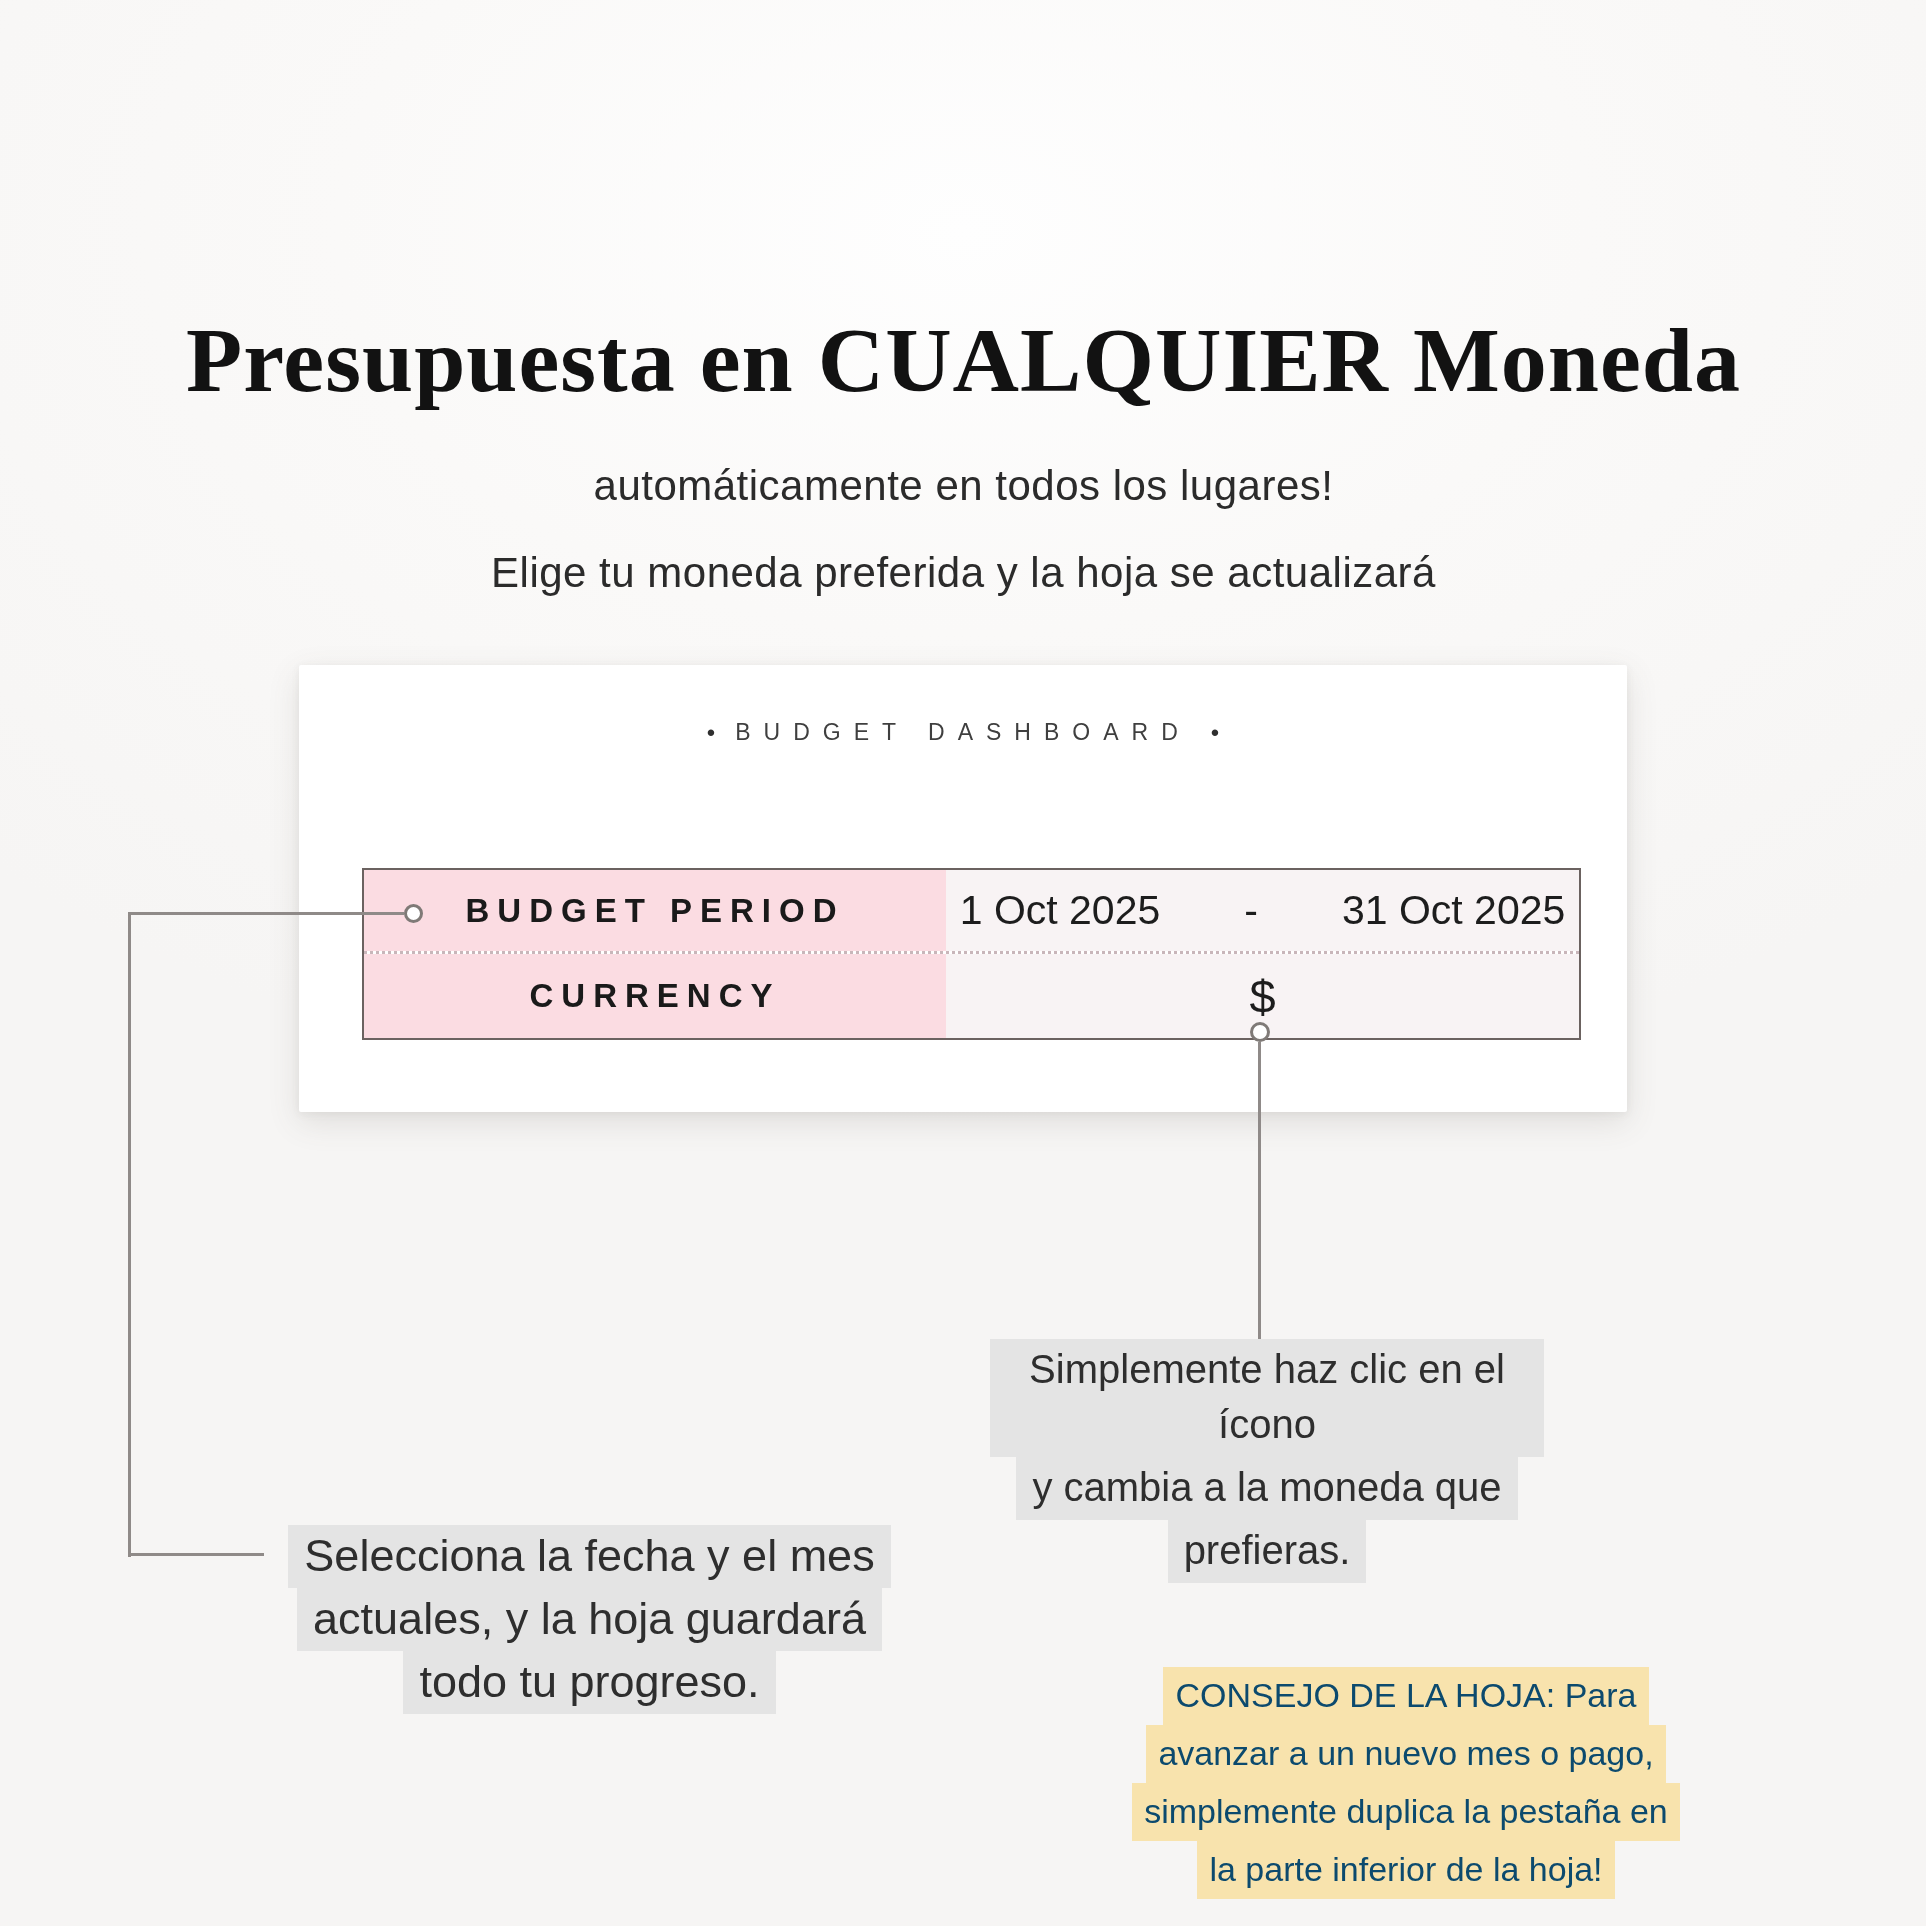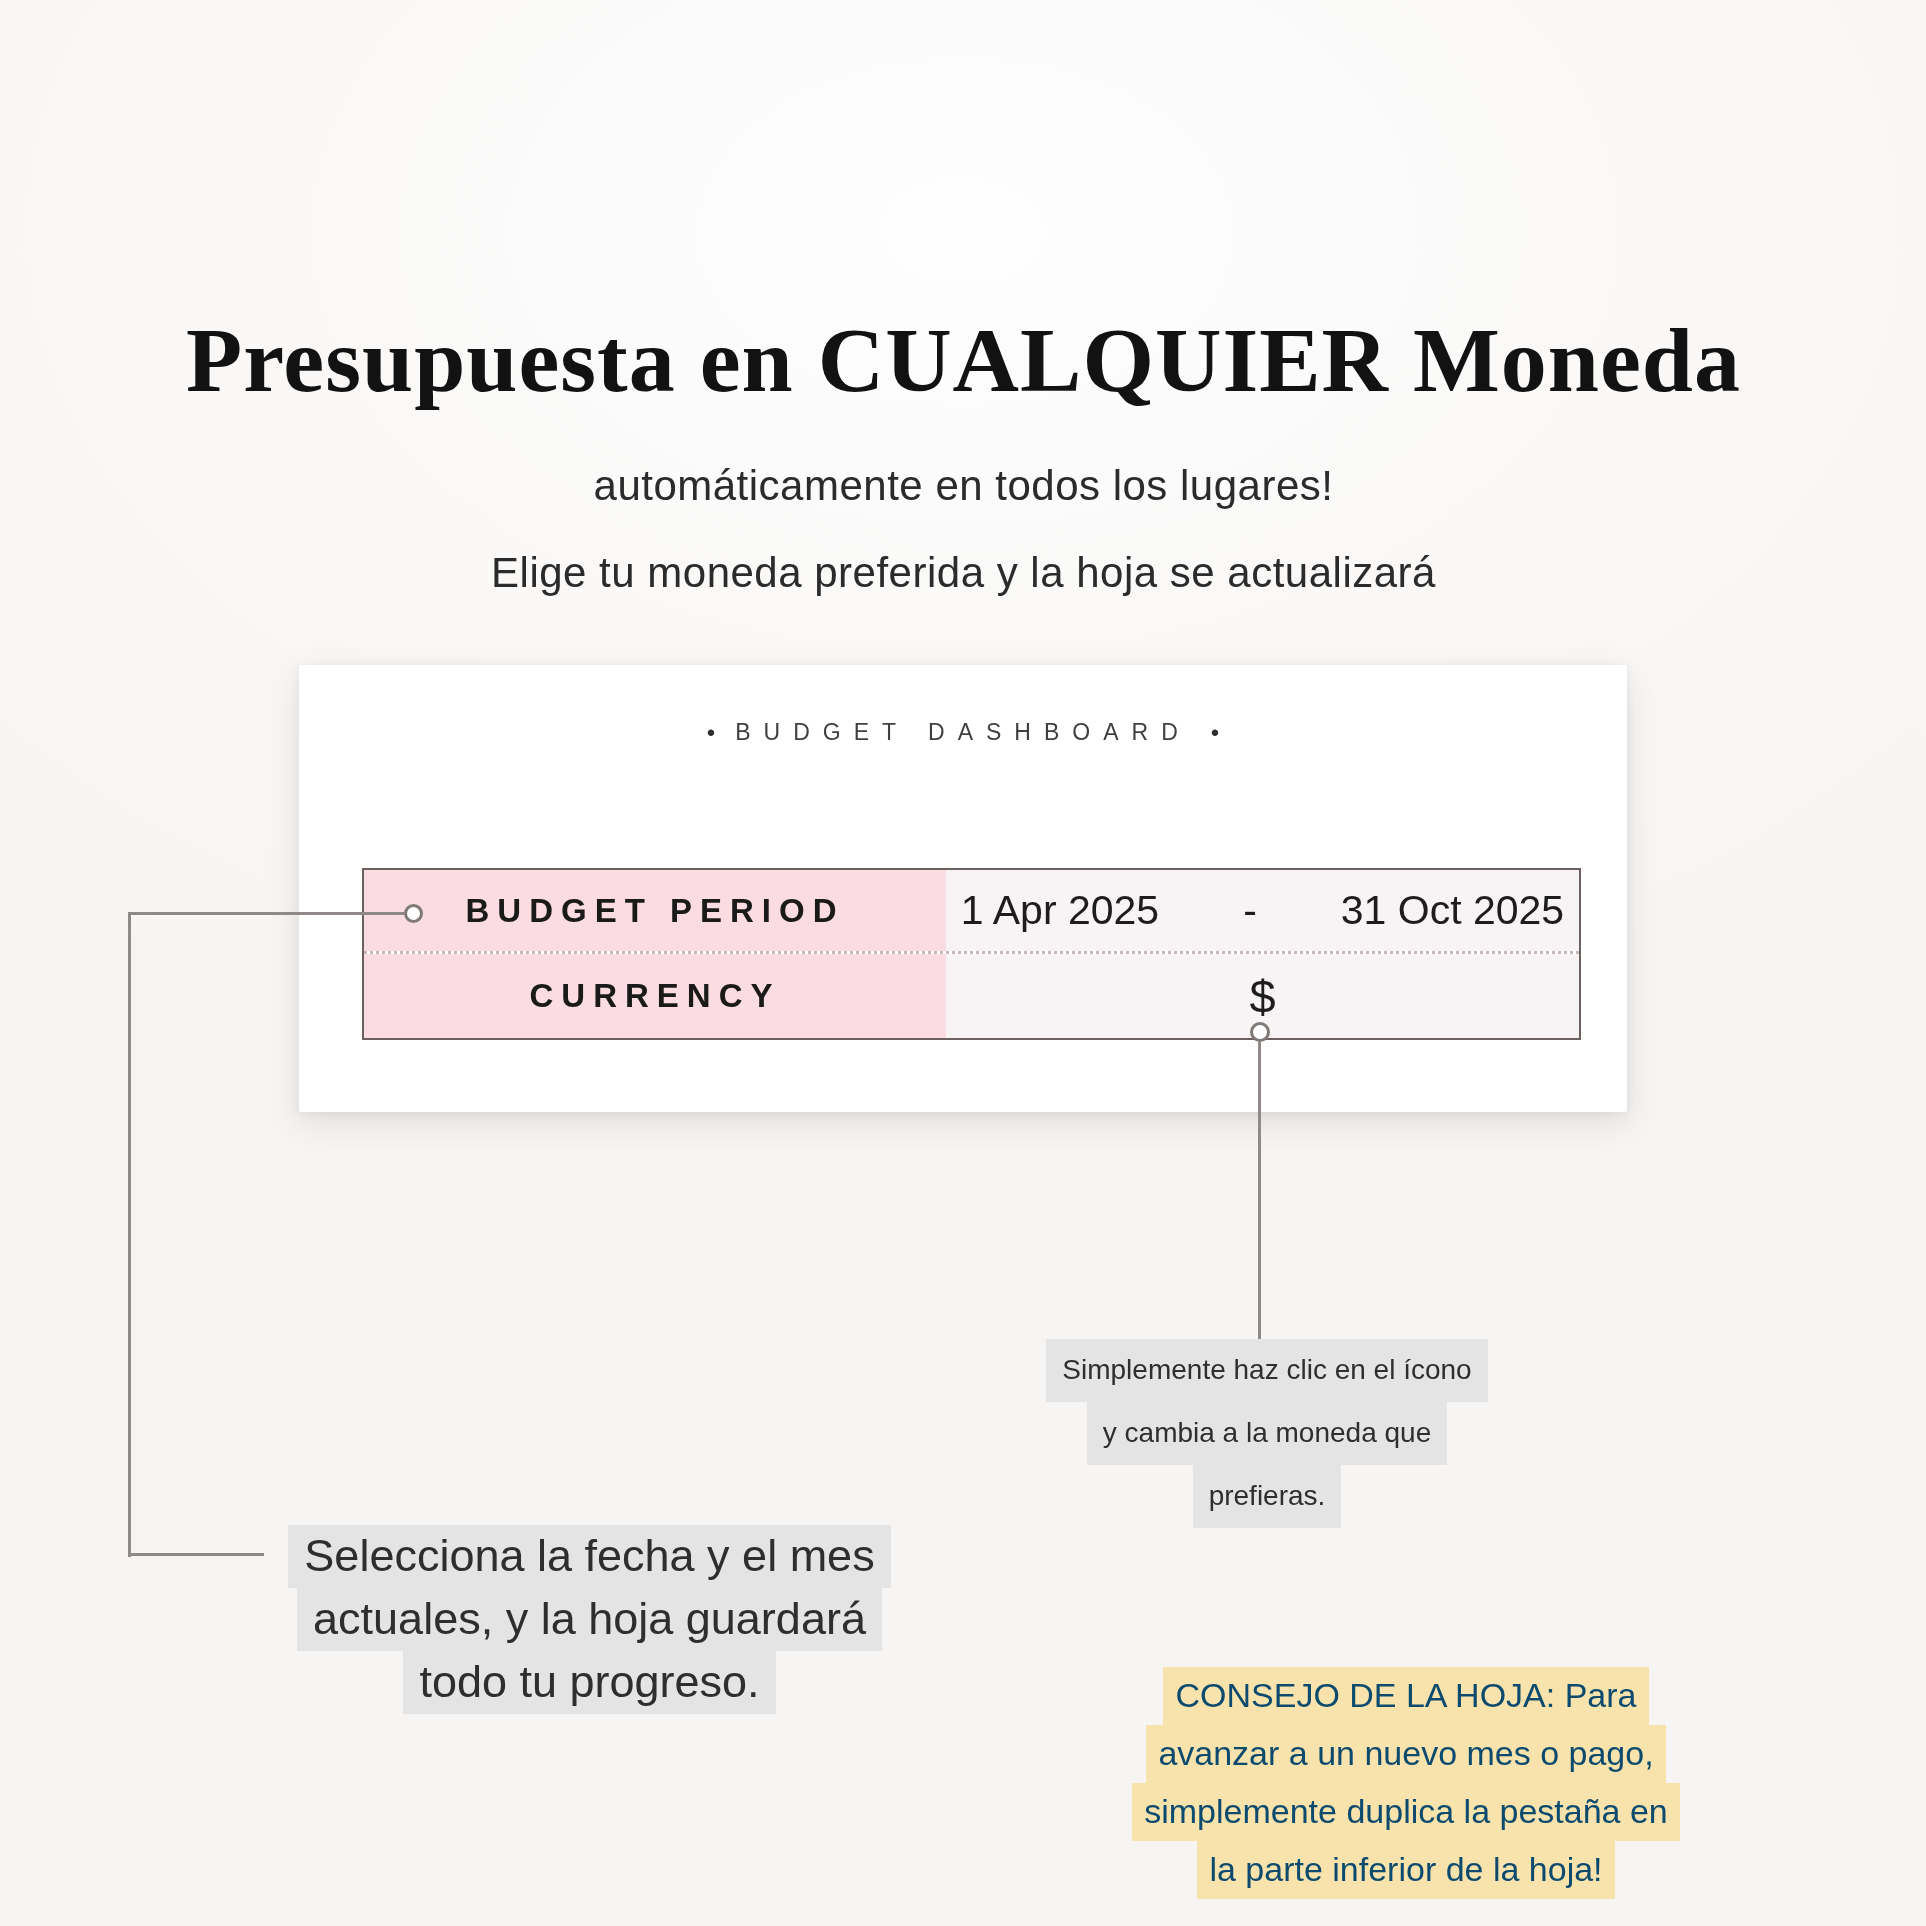--- a/index.html
+++ b/index.html
@@ -107,21 +107,21 @@
     color:#2e2e2e;
   }
   .note .line{display:block;}
   .note .hl{
     display:inline-block;
     padding:3px 16px 5px 16px;
     background:var(--gray-highlight);
   }
   .note-currency{
     left:990px;top:1339px;width:554px;
-    font-size:28px;line-height:55px;
+    font-size:40px;line-height:55px;
   }
   .note-period{
     left:228px;top:1525px;width:723px;
     font-size:45px;line-height:55px;
   }
   .note-tip{
     left:1099px;top:1667px;width:614px;
     font-size:34px;line-height:52px;
     color:#0c4a6e;
   }
@@ -146,21 +146,21 @@
     <div class="card-heading">
       <span class="dot">•</span>
       <span class="heading-text">BUDGET DASHBOARD</span>
       <span class="dot">•</span>
     </div>
 
     <div class="table">
       <div class="trow row-period">
         <div class="cell label">BUDGET PERIOD</div>
         <div class="cell value period">
-          <span>1 Apr 2025</span>
+          <span>1 Oct 2025</span>
           <span>-</span>
           <span>31 Oct 2025</span>
         </div>
       </div>
       <div class="trow row-currency">
         <div class="cell label">CURRENCY</div>
         <div class="cell value currency">$</div>
       </div>
     </div>
   </div>

